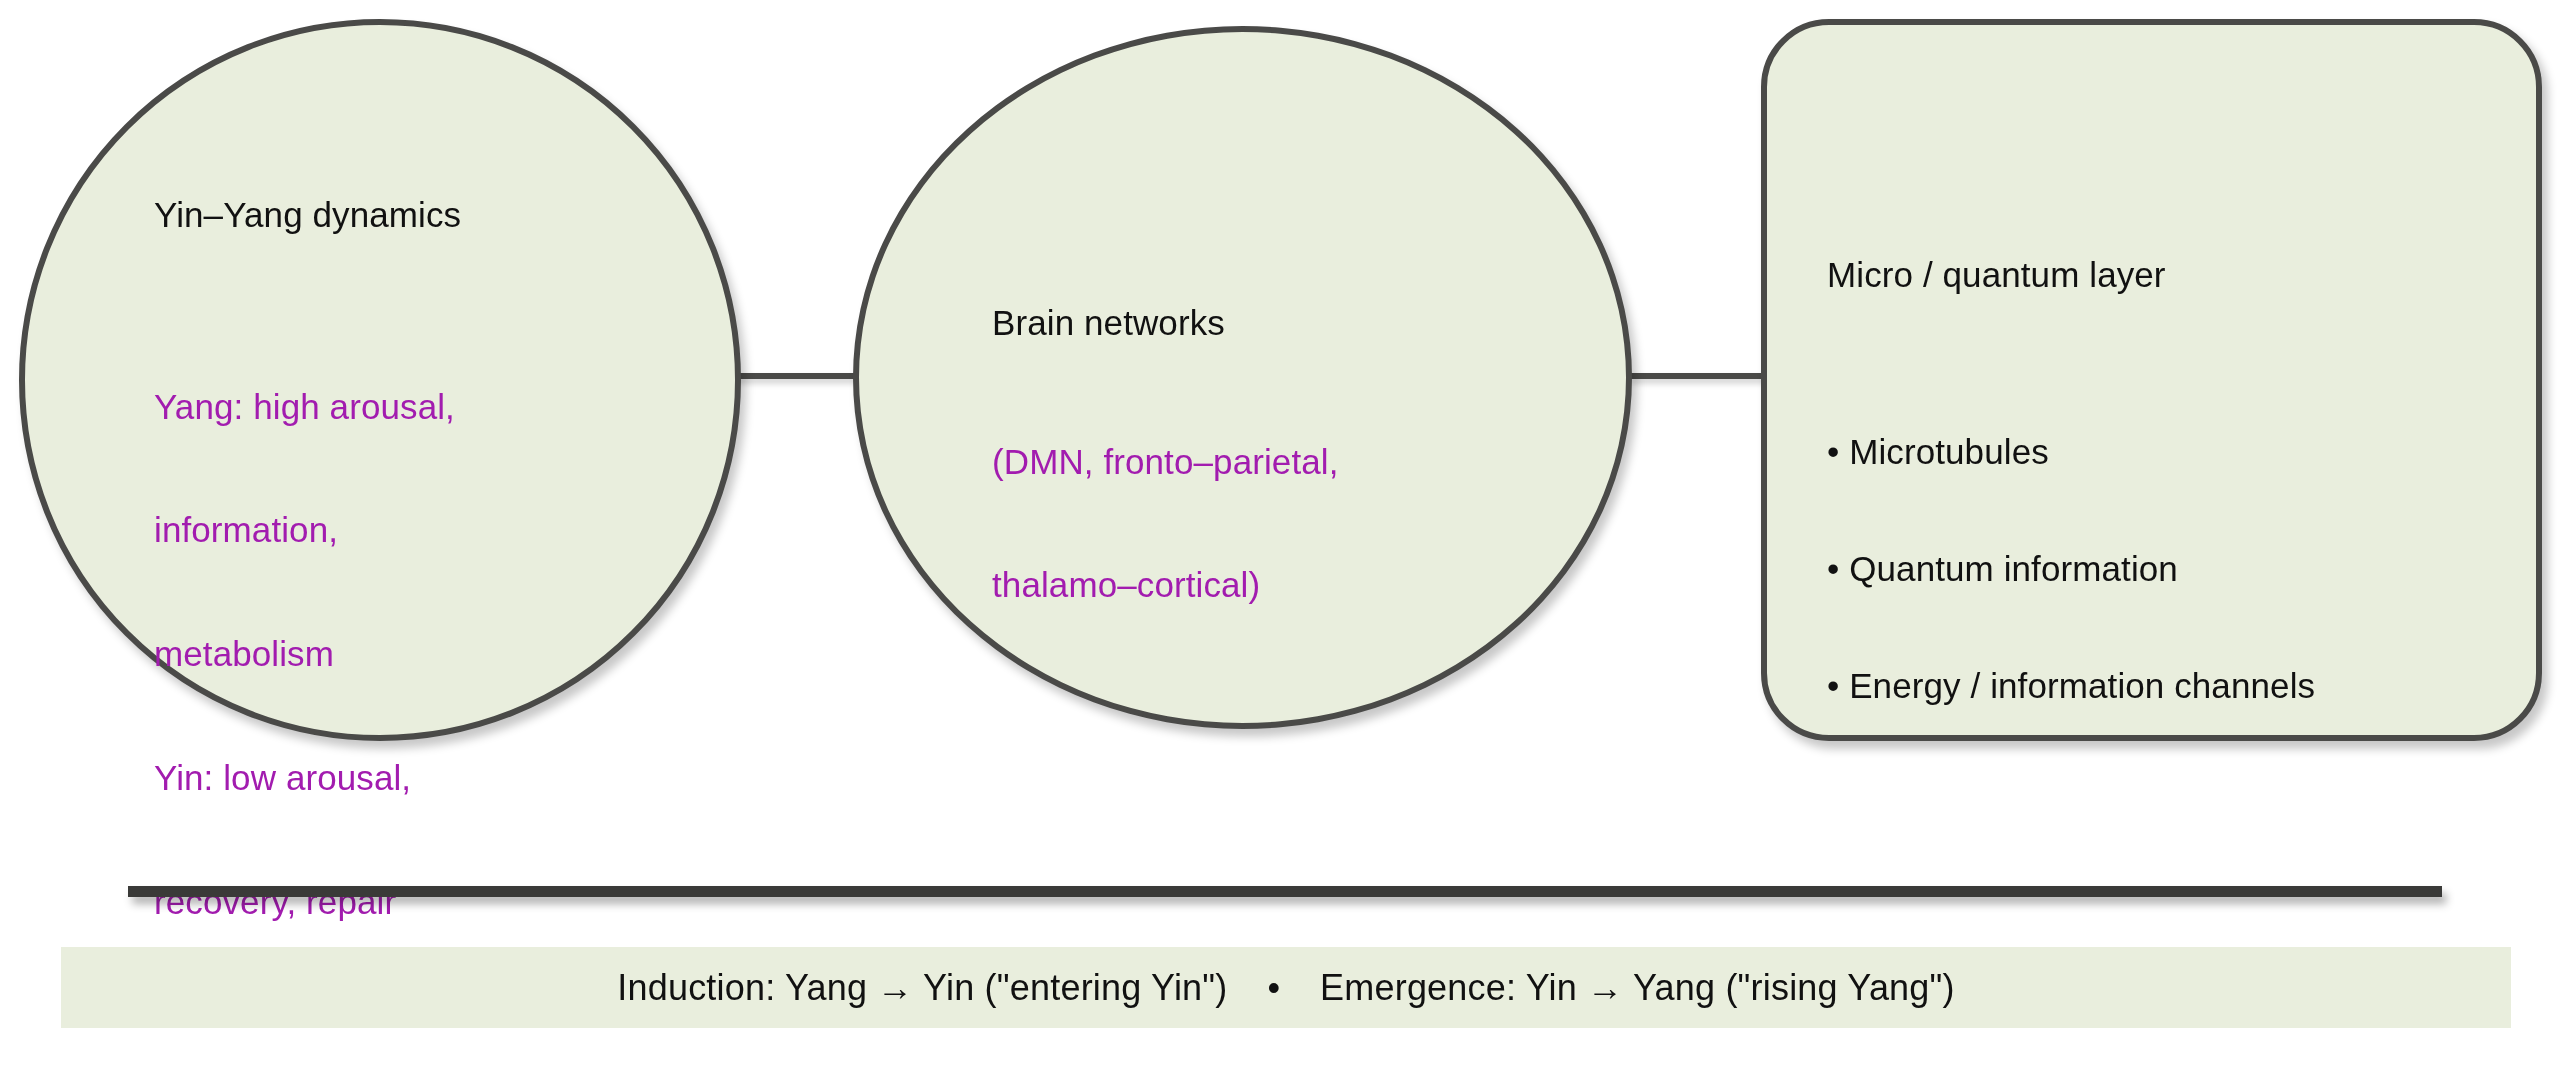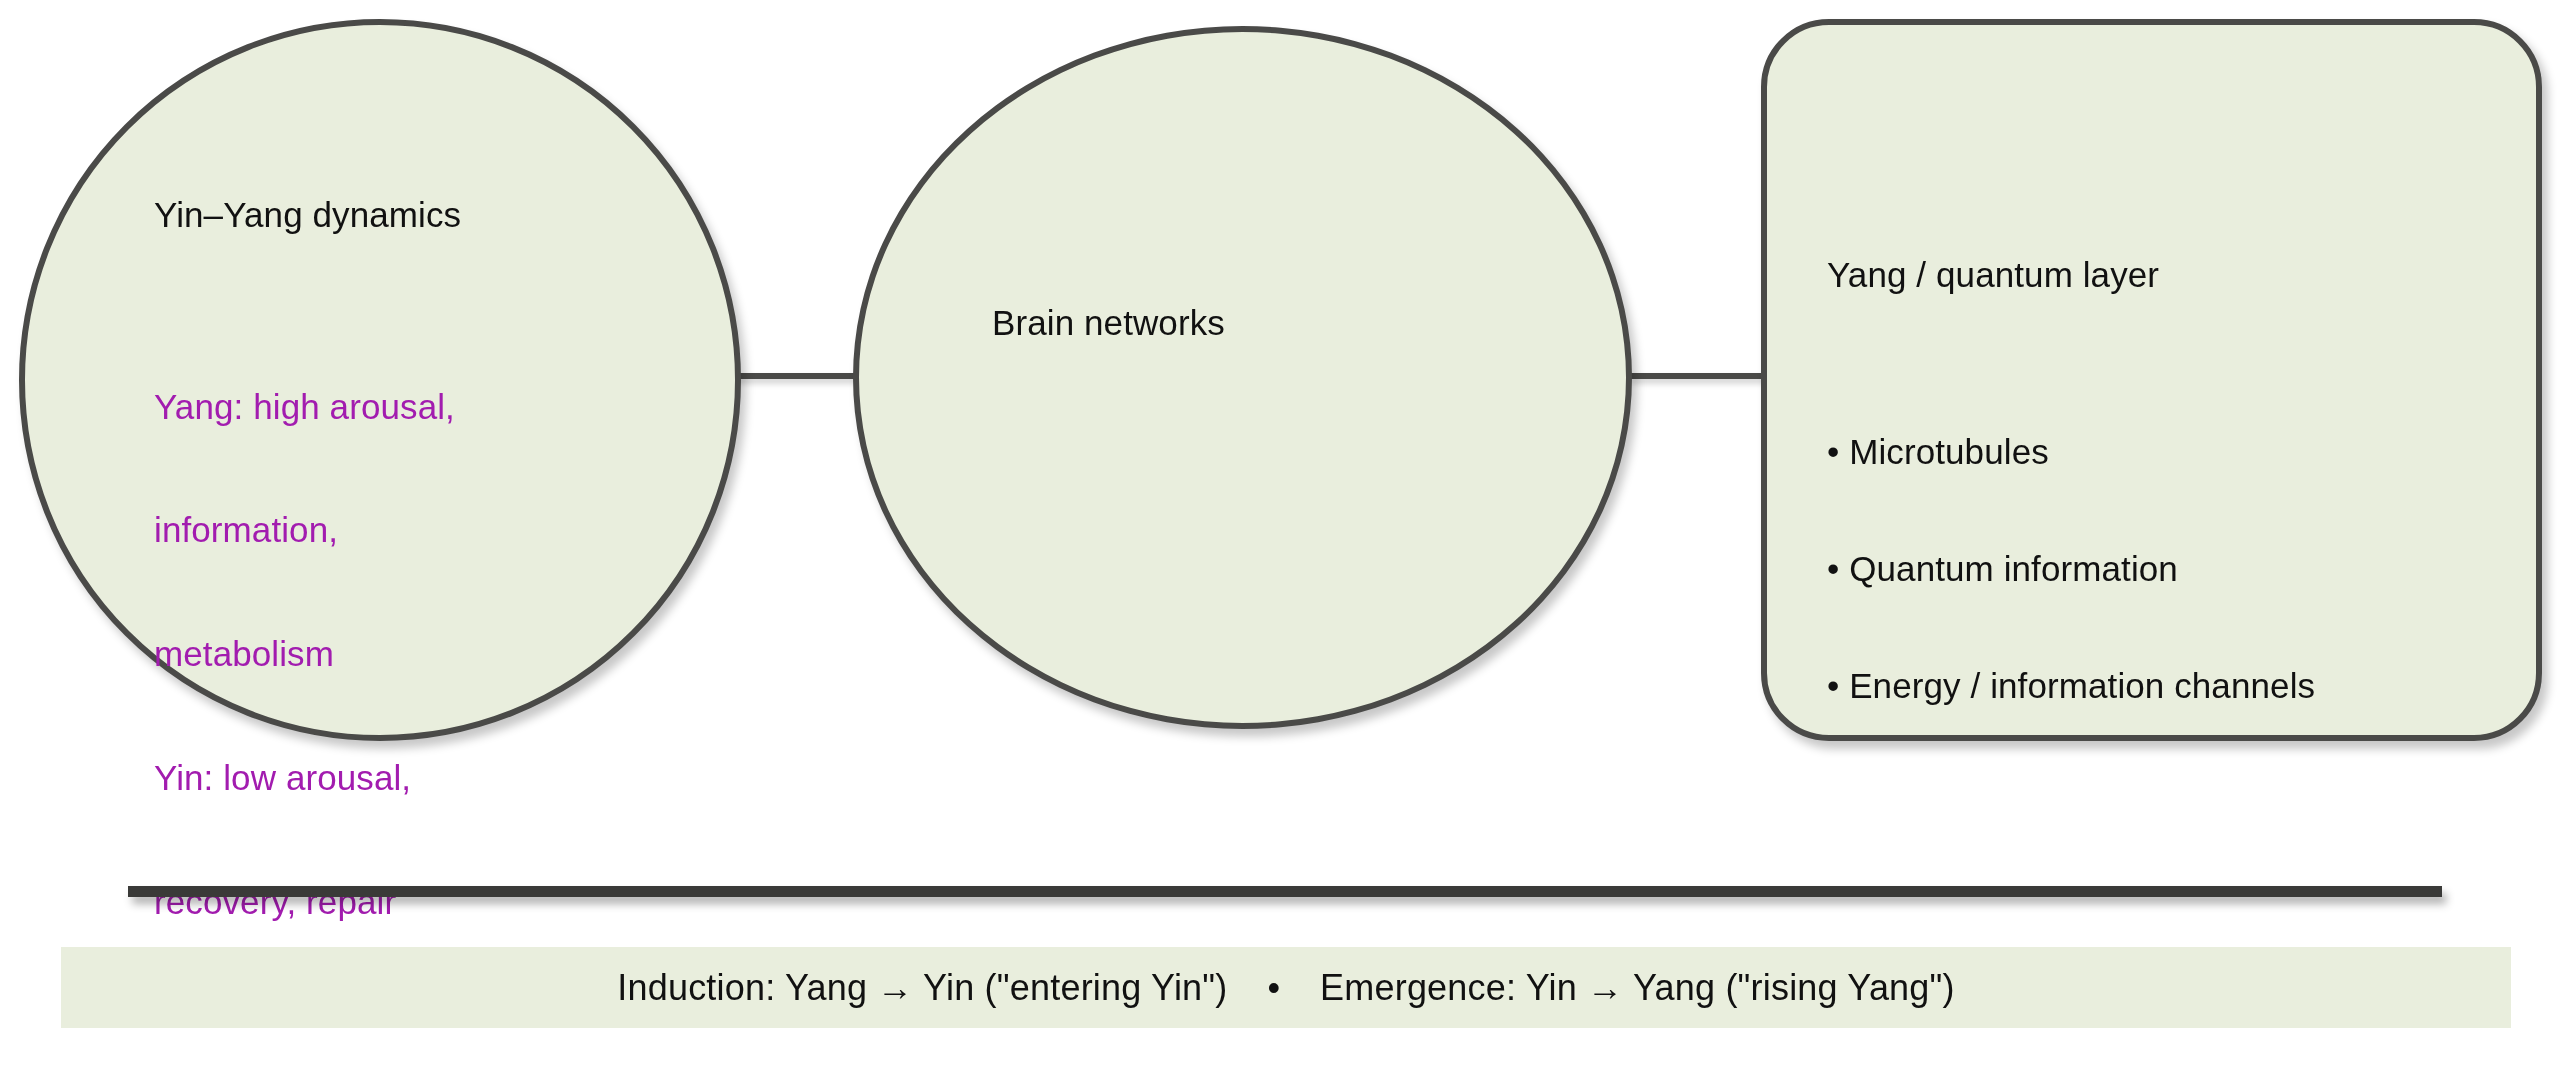--- a/index.html
+++ b/index.html
@@ -125,24 +125,28 @@
     <span class="para-line">Yang: high arousal,</span>
     <span class="para-line">information,</span>
     <span class="para-line">metabolism</span>
     <span class="para-line">Yin: low arousal,</span>
     <span class="para-line">recovery, repair</span>
   </div>
 
   <div class="node node-circle" style="left:853px; top:26px; width:779px; height:703px;">
   </div>
   <div class="node-title" style="left:992px; top:305px;">Brain networks</div>
+  <div class="node-text" style="left:992px; top:358px; line-height:1.18;">
+    <span class="para-line">(DMN, fronto–parietal,</span>
+    <span class="para-line">thalamo–cortical)</span>
+  </div>
 
   <div class="node node-rect" style="left:1761px; top:19px; width:781px; height:722px;">
   </div>
-  <div class="node-title" style="left:1827px; top:257px;">Yang / quantum layer</div>
+  <div class="node-title" style="left:1827px; top:257px;">Micro / quantum layer</div>
   <div class="bullet-list" style="left:1827px; top:364px;">
     <span class="bullet-line">• Microtubules</span>
     <span class="bullet-line">• Quantum information</span>
     <span class="bullet-line">• Energy / information channels</span>
   </div>
 
   <div id="divider-rule" style="left:128px; top:886px; width:2314px; height:11.3px;"></div>
 
   <div id="footer-bar" style="left:61px; top:947px; width:2450px; height:81px;">
     <span class="footer-text">Induction: Yang → Yin ("entering Yin")</span>

